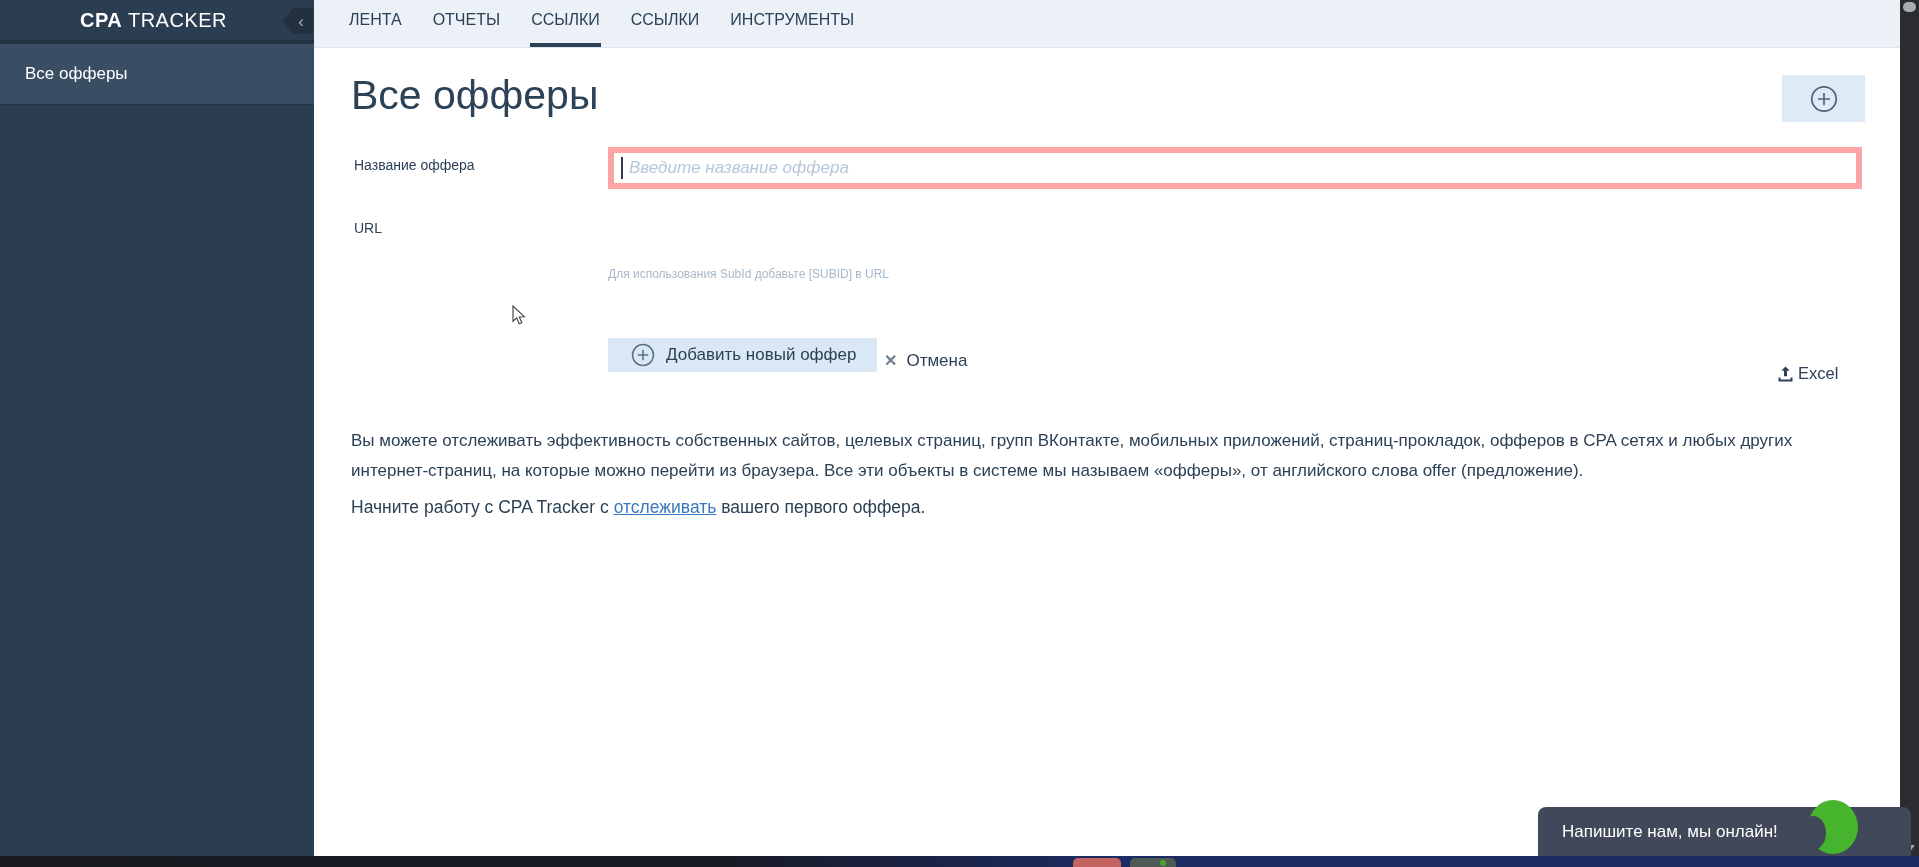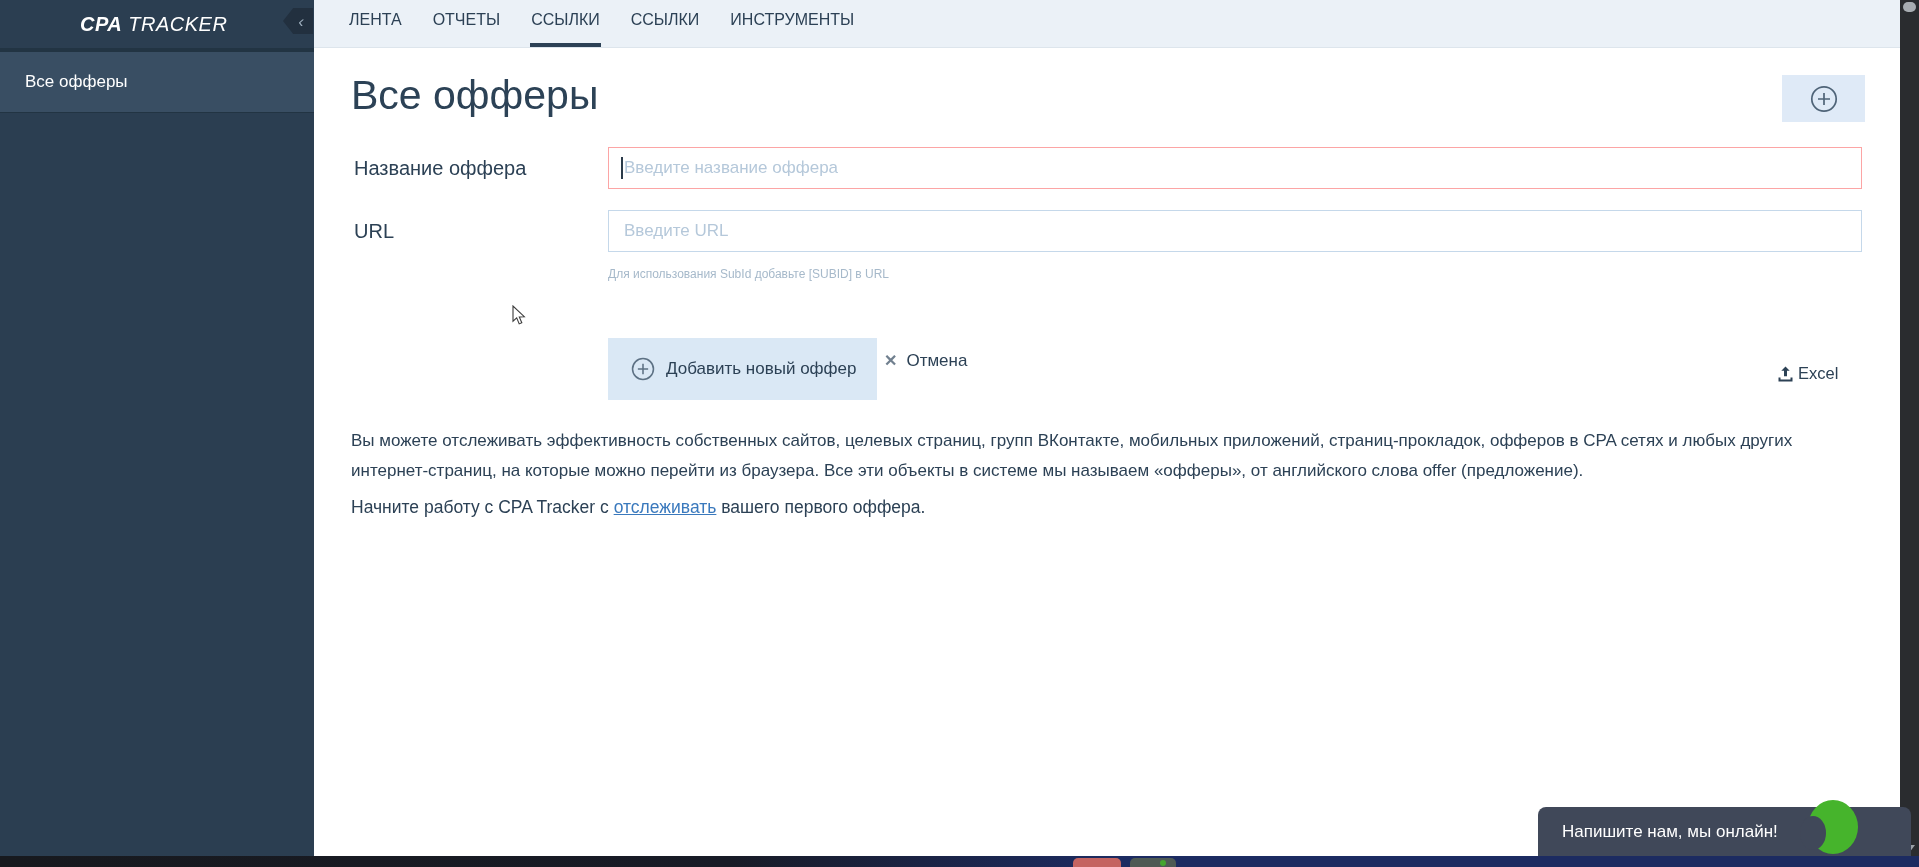--- a/index.html
+++ b/index.html
@@ -2,21 +2,21 @@
 <html><head>
 <meta charset="utf-8">
 <style>
   * { margin:0; padding:0; box-sizing:border-box; }
   html,body { width:1919px; height:867px; }
   body { font-family:"Liberation Sans", sans-serif; background:#ffffff; overflow:hidden; }
   #root { position:relative; width:1919px; height:867px; background:#ffffff; overflow:hidden; }
 
   
   .sidebar { position:absolute; left:0; top:0; width:314px; height:856px; background:#2b3e51; }
-  .sidebar-header { position:relative; height:48px; display:flex; align-items:center;font-style:italic; }
+  .sidebar-header { position:relative; height:40px; display:flex; align-items:center; }
   .logo { padding-left:80px; color:#ffffff; font-size:20px; letter-spacing:.5px; white-space:nowrap; }
   .logo b { font-weight:bold; }
   .collapse-btn { position:absolute; left:283px; top:8px; width:30px; height:26px; background:#22303f;
     clip-path:polygon(34% 0,100% 0,100% 100%,34% 100%,0 50%);
     display:flex; align-items:center; justify-content:center; cursor:pointer; }
   .collapse-btn span { color:#9fb0bf; font-size:17px; line-height:1; padding-left:6px; }
   .side-sep { height:4px; background:#223443; }
   .side-item { height:61px; display:flex; align-items:center; padding-left:25px;
     color:#ffffff; font-size:17px; cursor:pointer; border-bottom:1px solid #223443; }
   .side-item.active { background:#394e63; }
@@ -29,30 +29,30 @@
   .tab.active { border-bottom:4px solid #2c4155; padding-bottom:4px; }
   .logout { position:absolute; right:20px; top:0; height:40px; display:flex; align-items:center;
     color:#1d4ed8; font-size:16px; cursor:pointer; }
 
   
   .page-title { position:absolute; left:351px; top:72px; font-size:41px; font-weight:300;
     color:#2c4256; letter-spacing:0; }
   .add-btn { position:absolute; left:1782px; top:75px; width:83px; height:47px; background:#dfeaf7;
     display:flex; align-items:center; justify-content:center; cursor:pointer; border:none; }
 
-  .form-label { position:absolute; left:354px; font-size:20px; color:#2c4155; }
+  .form-label { position:absolute; left:354px; font-size:14px; color:#2c4155; }
   .txt-input { position:absolute; left:608px; width:1254px; height:42px; background:#ffffff;
     font-family:"Liberation Sans", sans-serif; font-size:17px; color:#2c4155; padding-left:15px; outline:none; }
   .txt-input::placeholder { color:#b5c8da; opacity:1; }
-  #input-name { top:147px; border:1px solid #fca5a5; }
+  #input-name { top:147px; border:6px solid #fca5a5;font-style:italic; }
   #input-url  { top:210px; border:1px solid #c5d8ea; }
   .caret { position:absolute; left:621px; top:157px; width:1.5px; height:22px; background:#2b3b4a; z-index:3; }
   .hint { position:absolute; left:608px; top:267px; font-size:12px; color:#a6b9ca; }
 
-  .submit-btn { position:absolute; left:608px; top:338px; width:269px; height:62px; background:#dae8f5;
+  .submit-btn { position:absolute; left:608px; top:338px; width:269px; height:34px; background:#dae8f5;
     border:none; display:flex; align-items:center; gap:11px; padding-left:23px; cursor:pointer;
     font-family:"Liberation Sans", sans-serif; font-size:17px; color:#2c4155; }
   .cancel-btn { position:absolute; left:884px; top:338px; height:45px; display:flex; align-items:center;
     gap:9px; cursor:pointer; font-size:17px; color:#2c4155; background:none; border:none;
     font-family:"Liberation Sans", sans-serif; }
   .cancel-x { color:#71808f; font-size:16px; font-weight:bold; }
   .excel-btn { position:absolute; left:1777px; top:338px; height:45px; display:flex; align-items:flex-end;
     gap:4px; cursor:pointer; font-size:16.5px; color:#2c4155; background:none; border:none;
     font-family:"Liberation Sans", sans-serif; }
 
@@ -127,21 +127,20 @@
         <path d="M14 8v12M8 14h12" stroke="#4f6478" stroke-width="1.7" fill="none"></path>
       </svg>
     </span>
   </button>
 
   <label class="form-label" style="top:157px;">Название оффера</label>
   <input id="input-name" class="txt-input" placeholder="Введите название оффера" style="">
   <div class="caret"></div>
 
   <label class="form-label" style="top:220px;">URL</label>
-  <input id="input-url" class="txt-input" placeholder="Введите URL" style="">
   <div class="hint">Для использования SubId добавьте [SUBID] в URL</div>
 
   <button class="submit-btn">
     <span>
       <svg width="24" height="24" viewBox="0 0 28 28">
         <circle cx="14" cy="14" r="12.2" fill="none" stroke="#5d7184" stroke-width="1.8"></circle>
         <path d="M14 8v12M8 14h12" stroke="#5d7184" stroke-width="1.8" fill="none"></path>
       </svg>
     </span>
     <span>Добавить новый оффер</span>

